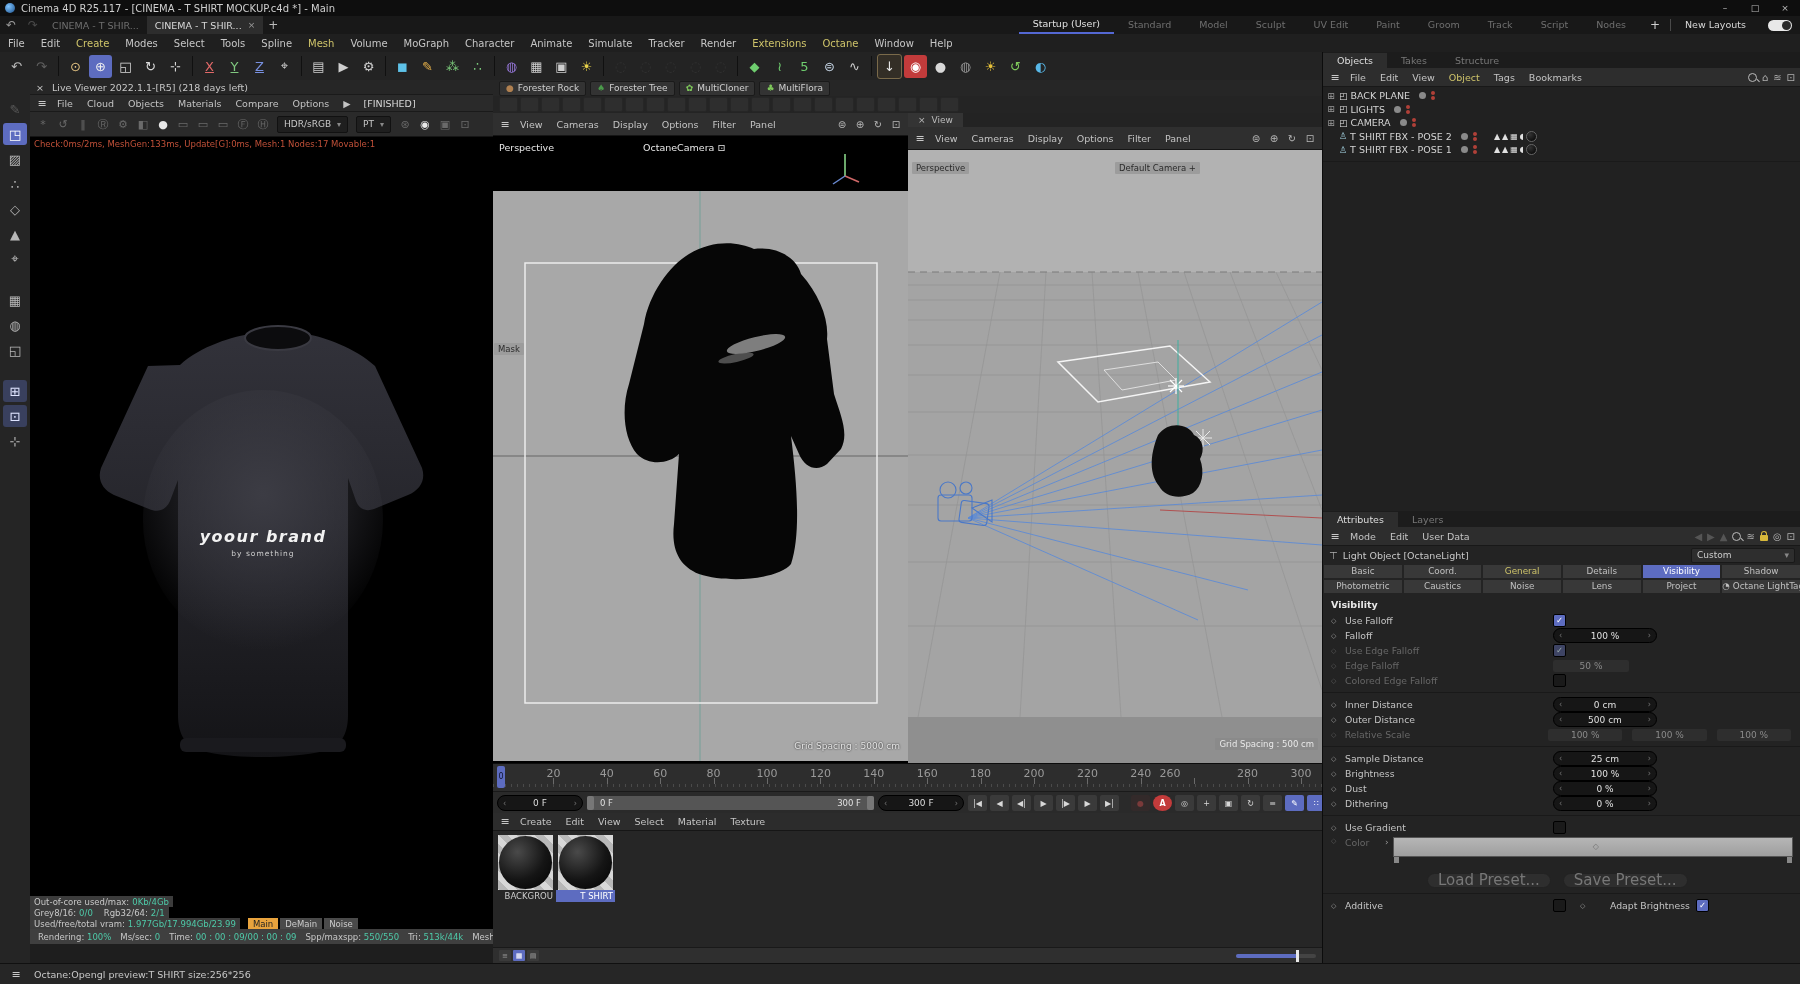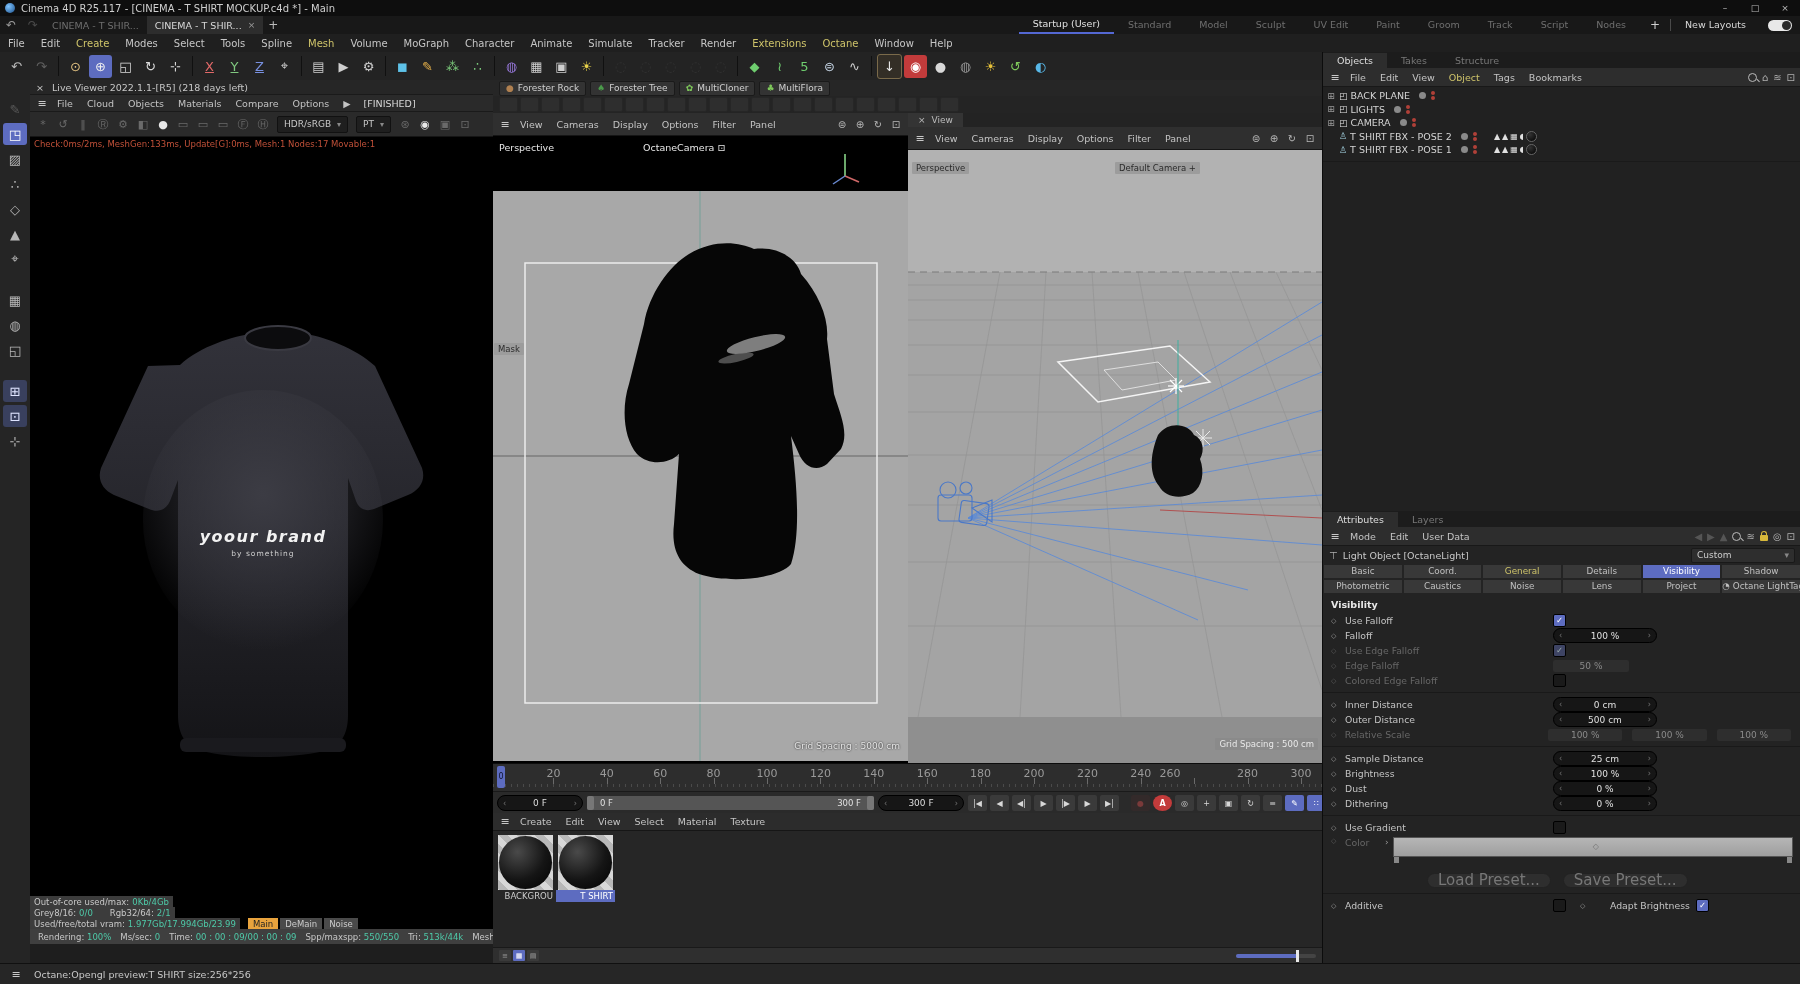--- a/index.html
+++ b/index.html
@@ -420,21 +420,21 @@
     <div class="lvstat">
       <span class="lvchip">
           <span class="lvlab">Out-of-core used/max:</span>
           <span class="lvval">0Kb/4Gb</span>
         </span>
     </div>
     <div class="lvstat">
       <span class="lvchip">
           <span class="lvlab">Grey8/16:</span>
           <span class="lvval">0/0</span>
-      <span class="lvlab" style="margin-left:14px">Rgb32/64:</span>
+      <span class="lvlab" style="margin-left:8px">Rgb32/64:</span>
           <span class="lvval">2/1</span>
         </span>
     </div>
     <div class="lvstat">
       <span class="lvchip">
           <span class="lvlab">Used/free/total vram:</span>
           <span class="lvval">1.977Gb/17.994Gb/23.99</span>
         </span>
       <span id="pass-buttons" style="display:flex;margin-left:6px;">
           <div class="passbtn active">Main</div>

